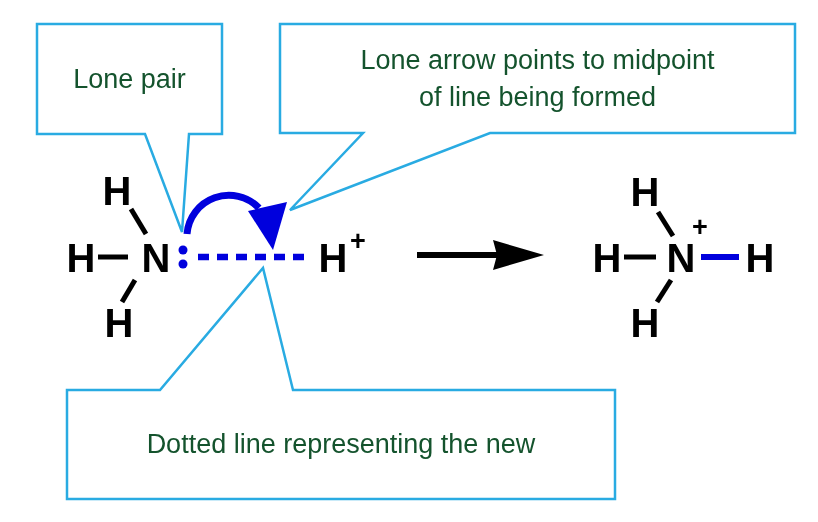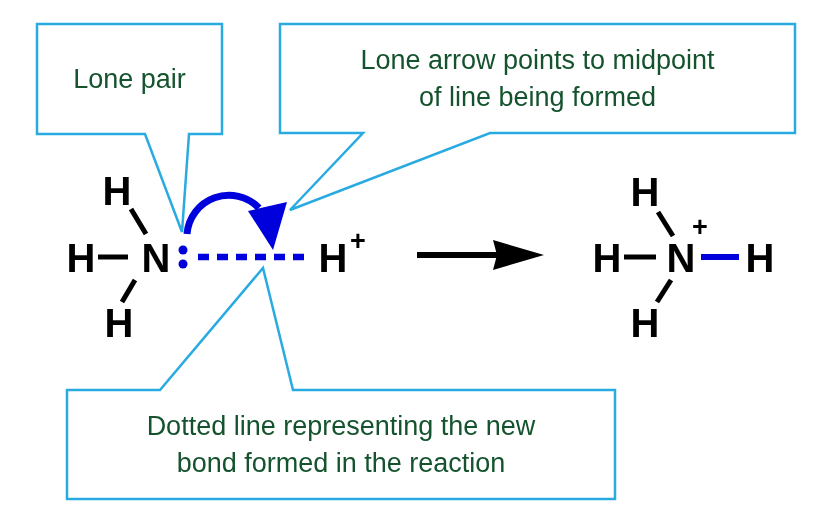--- a/index.html
+++ b/index.html
@@ -107,16 +107,15 @@
     <div>Lone pair</div>
   </div>
 
   <div class="callout-text" style="left:280px; top:24px; width:515px; height:109px;">
     <div>Lone arrow points to midpoint</div>
     <div>of line being formed</div>
   </div>
 
   <div class="callout-text" style="left:67px; top:390px; width:548px; height:109px;">
     <div>Dotted line representing the new</div>
-    <div>bond formed in the reaction</div>
   </div>
 
 </div>
 
 </body></html>

